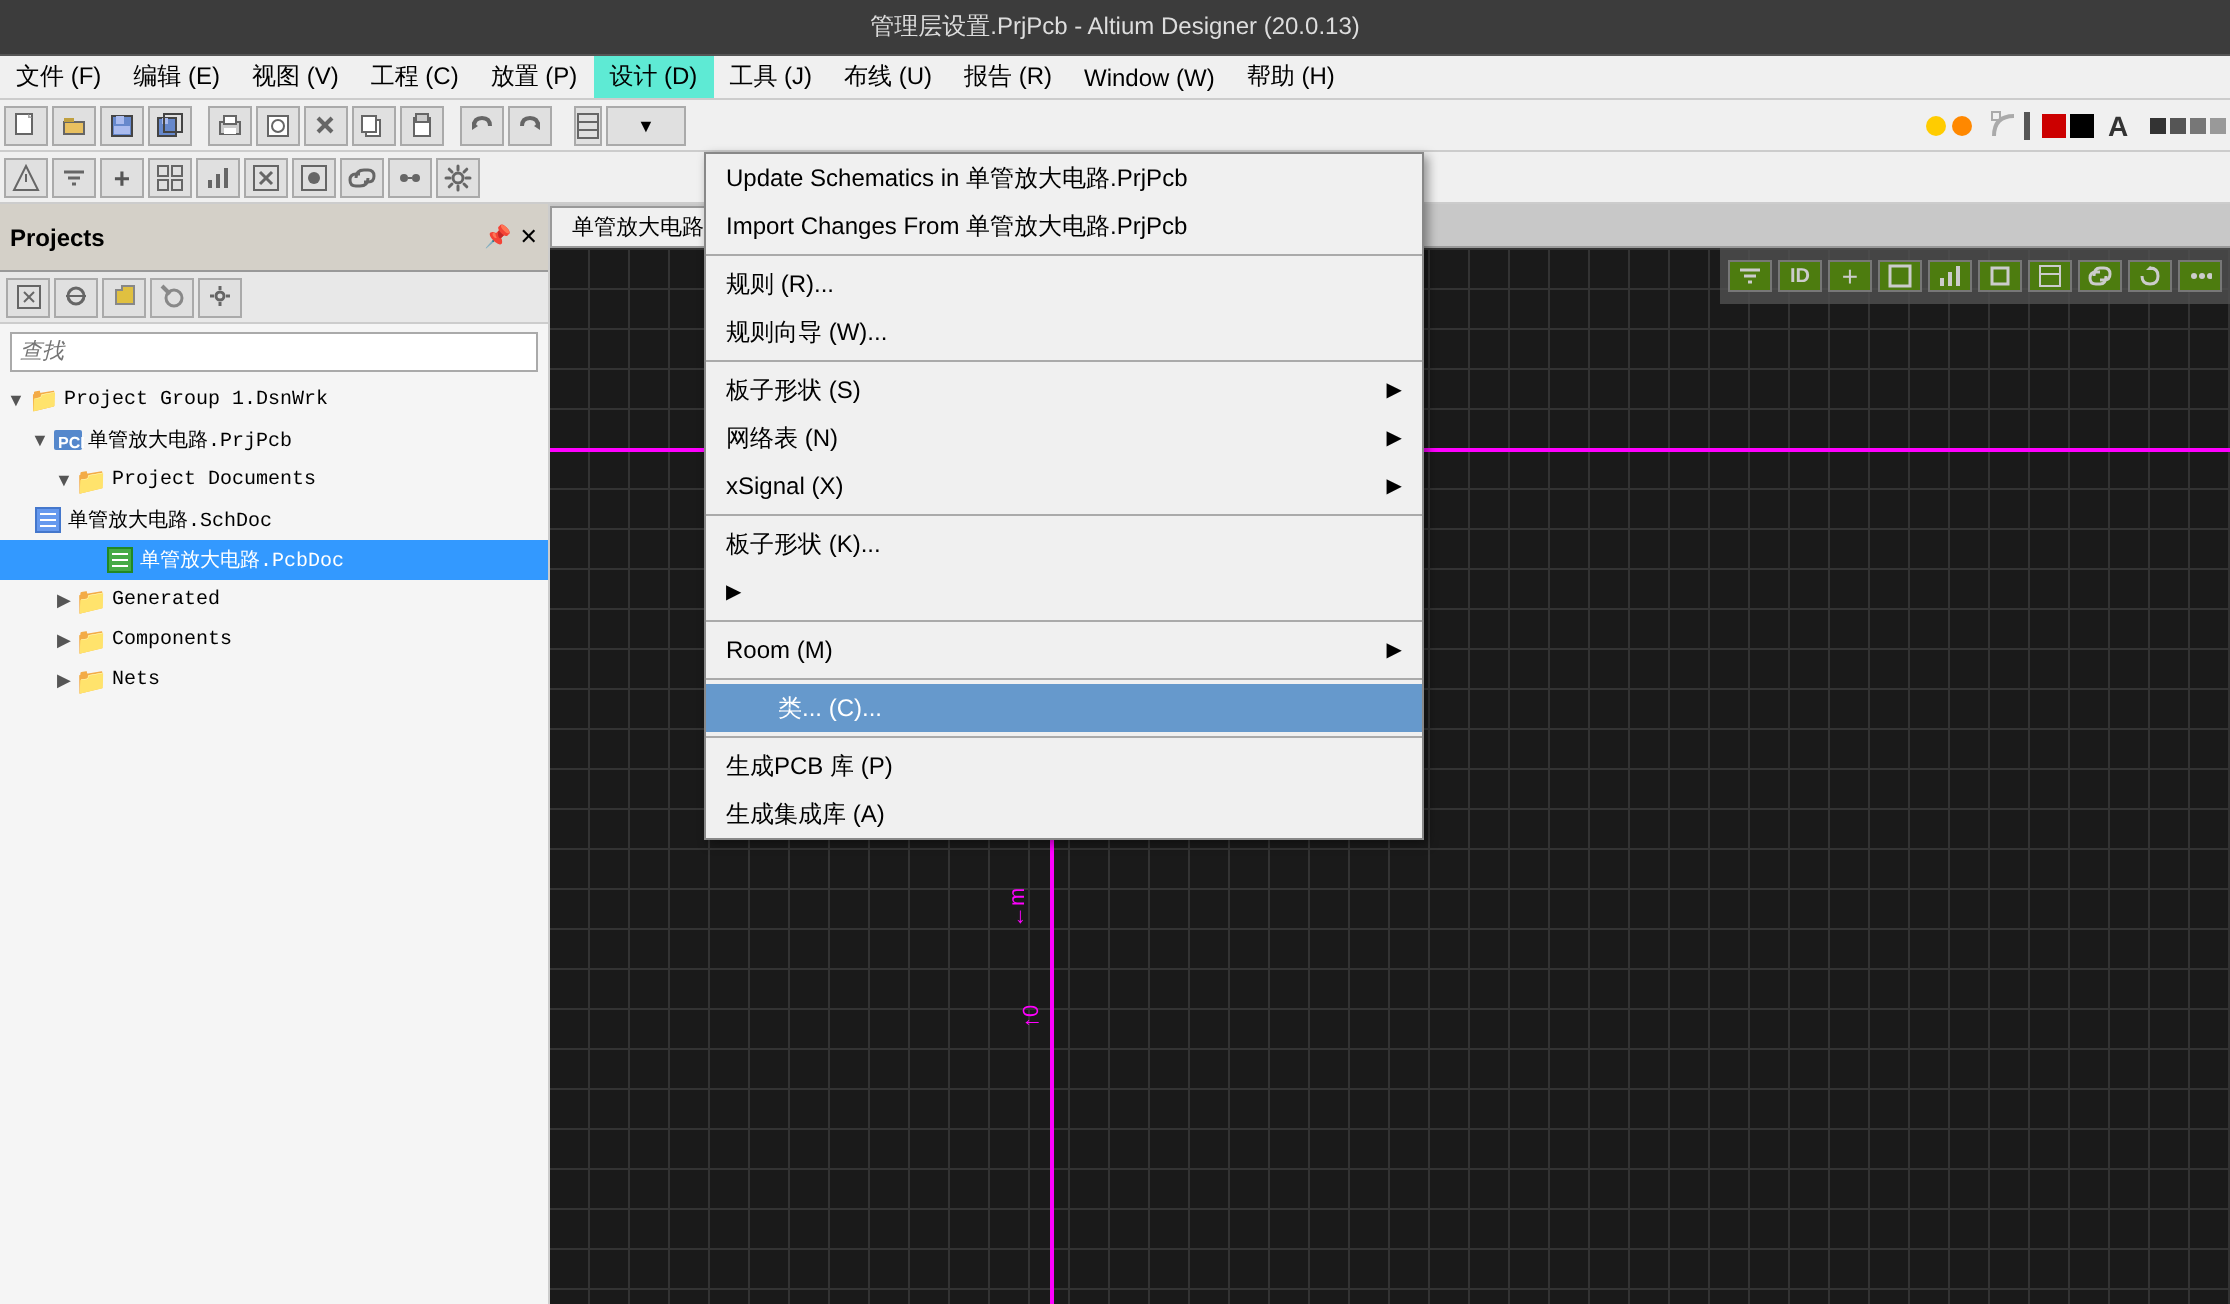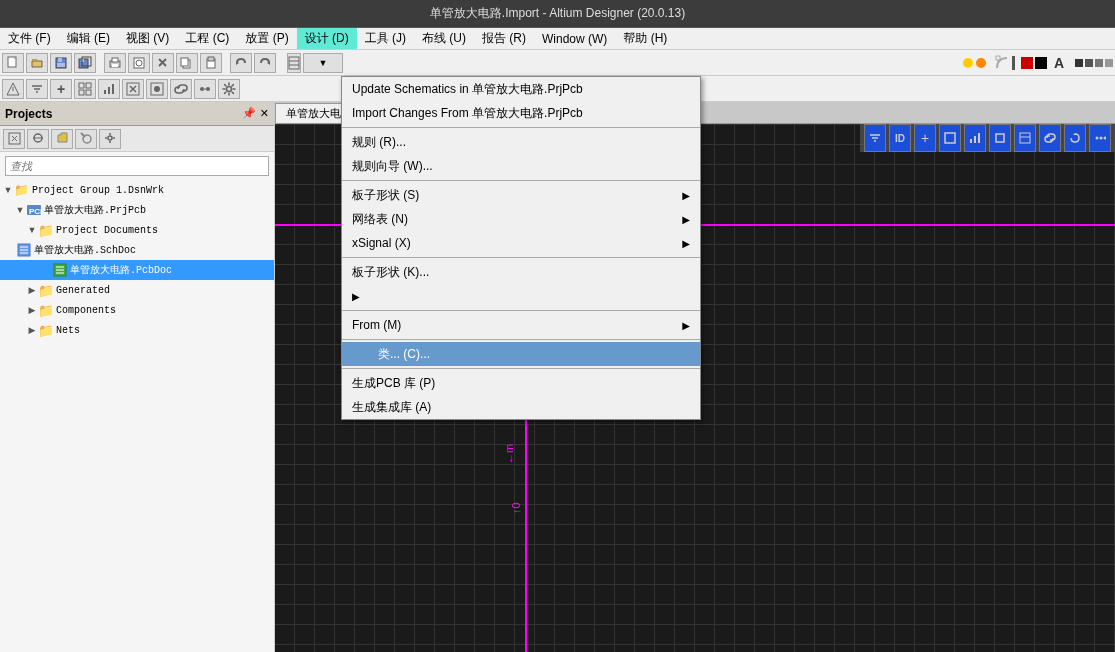--- a/index.html
+++ b/index.html
@@ -87,21 +87,21 @@
     
     #projects-panel {
       width: 275px;
       background: #f5f5f5;
       border-right: 1px solid #ccc;
       display: flex;
       flex-direction: column;
       height: 100%;
     }
     #projects-header {
-      height: 24px;
+      height: 34px;
       background: #d4d0c8;
       display: flex;
       align-items: center;
       justify-content: space-between;
       padding: 0 5px;
       border-bottom: 1px solid #999;
     }
     #projects-header-title {
       font-size: 12px;
       font-weight: bold;
@@ -241,21 +241,21 @@
       color: #ff00ff;
       font-size: 11px;
       transform: rotate(-90deg);
       white-space: nowrap;
     }
 
     
     #dropdown-menu {
       position: absolute;
       top: 76px;
-      left: 341px;
+      left: 352px;
       width: 360px;
       background: #f0f0f0;
       border: 1px solid #888;
       box-shadow: 2px 2px 5px rgba(0,0,0,0.4);
       z-index: 1000;
     }
     .dropdown-item {
       height: 24px;
       display: flex;
       align-items: center;
@@ -283,22 +283,22 @@
       right: 0;
       height: 28px;
       background: rgba(80,80,80,0.8);
       display: flex;
       align-items: center;
       padding: 0 4px;
       gap: 3px;
     }
     .pcb-tb-icon {
       width: 22px;
-      height: 28px;
-      background: #1d4ed8;
+      height: 16px;
+      background: #4d7c0f;
       border: 1px solid #777;
       display: flex;
       align-items: center;
       justify-content: center;
       cursor: pointer;
       color: #ddd;
       font-size: 9px;
     }
     .yellow-dot {
       width: 10px; height: 10px;
@@ -323,21 +323,21 @@
 
     
     .icon-folder { color: #e8a020; font-size: 13px; }
     .icon-folder-src { color: #d4a040; font-size: 13px; }
     .icon-project { color: #cc8800; font-size: 12px; }
   </style>
 </head>
 <body>
 
 <div id="title-bar">
-  <span>单管放大电路.Import - Altium Designer (20.0.13)</span>
+  <span>管理层设置.PrjPcb - Altium Designer (20.0.13)</span>
 </div>
 
 <div id="menu-bar">
   <div class="menu-item">文件 (F)</div>
   <div class="menu-item">编辑 (E)</div>
   <div class="menu-item">视图 (V)</div>
   <div class="menu-item">工程 (C)</div>
   <div class="menu-item">放置 (P)</div>
   <div class="menu-item active">设计 (D)</div>
   <div class="menu-item">工具 (J)</div>
@@ -739,21 +739,21 @@
   </div>
   <div class="dropdown-separator"></div>
   <div class="dropdown-item">
     <span class="dropdown-item-text">板子形状 (K)...</span>
   </div>
   <div class="dropdown-item">
     <span class="dropdown-arrow">▶</span>
   </div>
   <div class="dropdown-separator"></div>
   <div class="dropdown-item">
-    <span class="dropdown-item-text">From (M)</span>
+    <span class="dropdown-item-text">Room (M)</span>
     <span class="dropdown-arrow">▶</span>
   </div>
   <div class="dropdown-separator"></div>
   <div class="dropdown-item highlighted">
     <span class="dropdown-item-text">类... (C)...</span>
   </div>
   <div class="dropdown-separator"></div>
   <div class="dropdown-item">
     <span class="dropdown-item-text">生成PCB 库 (P)</span>
   </div>

